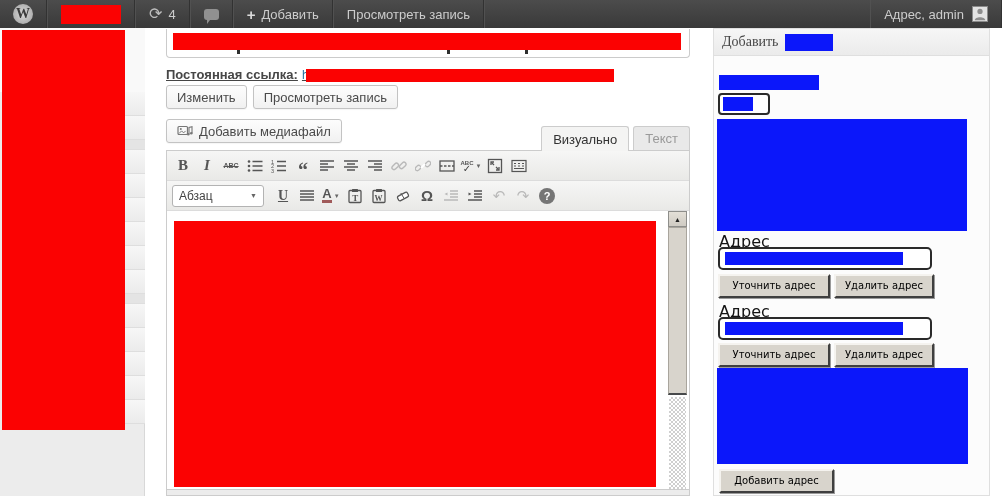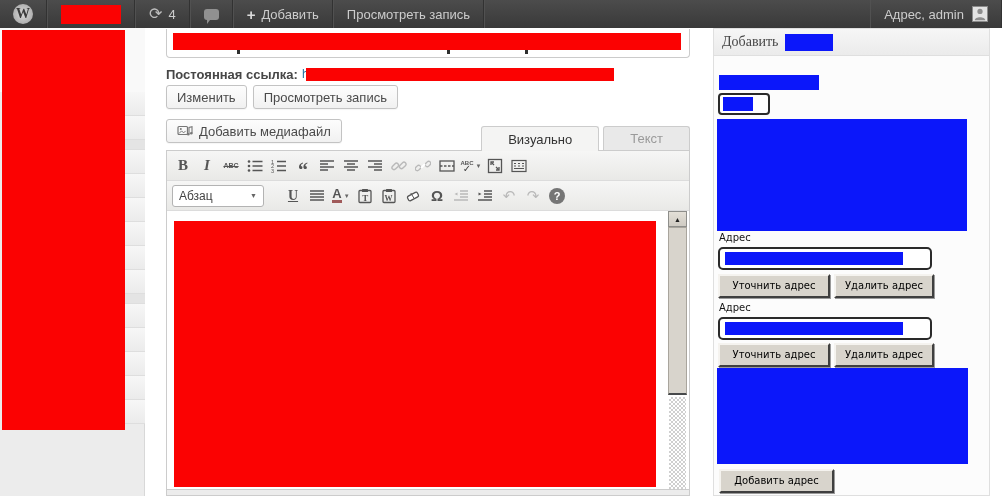--- a/index.html
+++ b/index.html
@@ -38,37 +38,37 @@
   .sidebar-redaction { position:absolute; left:2px; top:2px; width:123px; height:400px; background:#fb0202; }
 
   
   .main-col { position:absolute; left:145px; top:28px; width:568px; height:468px; background:#fff; }
 
   .title-input { position:absolute; left:21px; top:1px; width:524px; height:29px; background:#fff;
                  border:1px solid #cbcbcb; border-top:none; border-radius:0 0 4px 4px; cursor:text; }
   .title-redaction { position:absolute; left:6px; top:4px; width:508px; height:17px; background:#fb0202; z-index:2; }
   .desc-mark { position:absolute; top:20px; width:3px; height:5px; background:#2e2e2e; z-index:1; }
 
-  .permalink-row { position:absolute; left:21px; top:38px; height:16px; display:flex; align-items:center;
-                   font-size:13px; color:#464646; }
+  .permalink-row { position:absolute; left:21px; top:38px; height:16px; display:flex; align-items:flex-end;
+                   font-size:13px; color:#464646;text-decoration:underline; }
   .permalink-label { font-weight:bold; margin-right:4px; }
   .permalink-char { color:#2470a0; font-size:12px; margin-right:-3px; }
   .permalink-redaction { width:308px; height:13px; background:#fb0202; }
 
   .wp-btn { display:inline-flex; align-items:center; height:24px; padding:0 10px;
             background:linear-gradient(#fdfdfd,#f1f1f1); border:1px solid #c3c3c3; border-radius:3px;
             color:#4a4a4a; font-size:13px; font-family:"Liberation Sans",sans-serif; cursor:pointer;
             box-shadow:0 1px 1px rgba(0,0,0,.04); white-space:nowrap; }
   .btn-row { position:absolute; left:21px; top:57px; display:flex; gap:6px; }
   .media-row { position:absolute; left:21px; top:91px; }
   .media-icon { margin-right:6px; display:inline-flex; }
 
   .tab-row { position:absolute; left:21px; top:97px; width:524px; height:25px; display:flex;
              justify-content:flex-end; align-items:flex-end; gap:4px; }
-  .tab { height:24px; padding:0 26px; display:flex; align-items:center; font-size:13px;
+  .tab { height:24px; padding:0 11px; display:flex; align-items:center; font-size:13px;
          border:1px solid #ccc; border-bottom:none; border-radius:3px 3px 0 0; cursor:pointer;margin-top:44px; }
   .tab.active { background:#f4f4f3; color:#333; margin-bottom:-1px; height:25px; z-index:5; position:relative; }
   .tab.inactive { background:#e9e9e9; color:#9a9a9a; }
 
   
   .editor-box { position:absolute; left:21px; top:122px; width:524px; height:340px;
                 border:1px solid #ccc; background:#fff; }
   .tb-row { height:30px; display:flex; align-items:center; padding:0 5px; gap:2px;
             background:linear-gradient(#f6f6f5,#e9e9e7); border-bottom:1px solid #dcdcdc; }
   .tb { width:22px; height:22px; display:flex; align-items:center; justify-content:center;
@@ -84,21 +84,21 @@
   .tb-help { width:16px; height:16px; border-radius:50%; background:#757575; color:#fff;
              font-size:11px; font-weight:bold; display:flex; align-items:center; justify-content:center; }
   .spell-wrap, .color-wrap { display:flex; align-items:center; }
   .spell-stack { display:flex; flex-direction:column; align-items:center; line-height:6px; }
   .spell-abc { font-size:6px; font-weight:bold; }
   .spell-check { font-size:10px; color:#3f3f3f; }
   .mini-arrow { font-size:6px; color:#666; margin-left:2px; }
   .color-a { font-weight:bold; font-size:13px; border-bottom:3px solid #a05a5a; line-height:12px; }
   .format-select { width:92px; height:22px; background:#fff; border:1px solid #b3b3b3; border-radius:3px;
                    display:flex; align-items:center; justify-content:space-between; padding:0 6px;
-                   font-size:12px; color:#444; margin-right:16px; cursor:pointer; }
+                   font-size:12px; color:#444; margin-right:6px; cursor:pointer; }
   .format-select .mini-arrow { font-size:7px; }
 
   .editor-content { position:relative; width:100%; height:278px; background:#fff; overflow:hidden; cursor:text; }
   .content-redaction { position:absolute; left:7px; top:10px; width:482px; height:266px; background:#fb0202; z-index:2; }
   .content-fragment { position:absolute; left:483px; top:210px; font-size:13px; color:#333; z-index:1; }
 
   .editor-scrollbar { position:absolute; top:0; right:2px; width:19px; height:278px; z-index:3; }
   .sb-up { height:16px; background:linear-gradient(#e3dfd7,#cfcbc3); border:1px solid #8e8e8b;
            display:flex; align-items:center; justify-content:center; font-size:7px; color:#222; cursor:pointer; }
   .sb-thumb { position:absolute; left:0; top:16px; width:19px; height:168px; background:#d8d4cc;
@@ -117,21 +117,21 @@
                     font-family:"Liberation Serif",serif; font-size:14px; color:#464646; }
   .blue-chip { background:#0b17fa; display:inline-block; }
   .header-redaction { width:48px; height:17px; margin-left:6px; }
   .panel-body { position:relative; width:100%; height:440px; font-family:"DejaVu Sans",sans-serif; }
   .label-redaction { position:absolute; left:5px; top:19px; width:100px; height:15px; }
   .small-input { position:absolute; left:4px; top:37px; width:52px; height:22px; background:#fff;
                  border:2px solid #2a2a2a; border-radius:4px; cursor:text; }
   .small-input .blue-fill { position:absolute; left:3px; top:2px; width:30px; height:14px; }
   .map-redaction-1 { position:absolute; left:3px; top:63px; width:250px; height:112px; }
   .map-redaction-2 { position:absolute; left:3px; top:312px; width:251px; height:96px; }
-  .addr-label { position:absolute; left:5px; font-size:10px; color:#141414; }
+  .addr-label { position:absolute; left:5px; font-size:16px; color:#141414; }
   .addr-input { position:absolute; left:4px; width:214px; height:23px; background:#fff;
                 border:2px solid #2a2a2a; border-radius:5px; cursor:text; }
   .addr-input .blue-fill { position:absolute; left:5px; top:3px; width:178px; height:13px; }
   .os-btn { position:absolute; height:24px; background:#d8d4cc; color:#000;
             font-family:"DejaVu Sans",sans-serif; font-size:10px; text-align:center; line-height:20px;
             border:2px solid; border-color:#f5f3ef #3f3f3f #3f3f3f #f5f3ef; cursor:pointer;
             box-shadow:1px 1px 0 #9a9a9a; padding:0 6px; }
   svg { display:block; }
 </style>
 </head>

